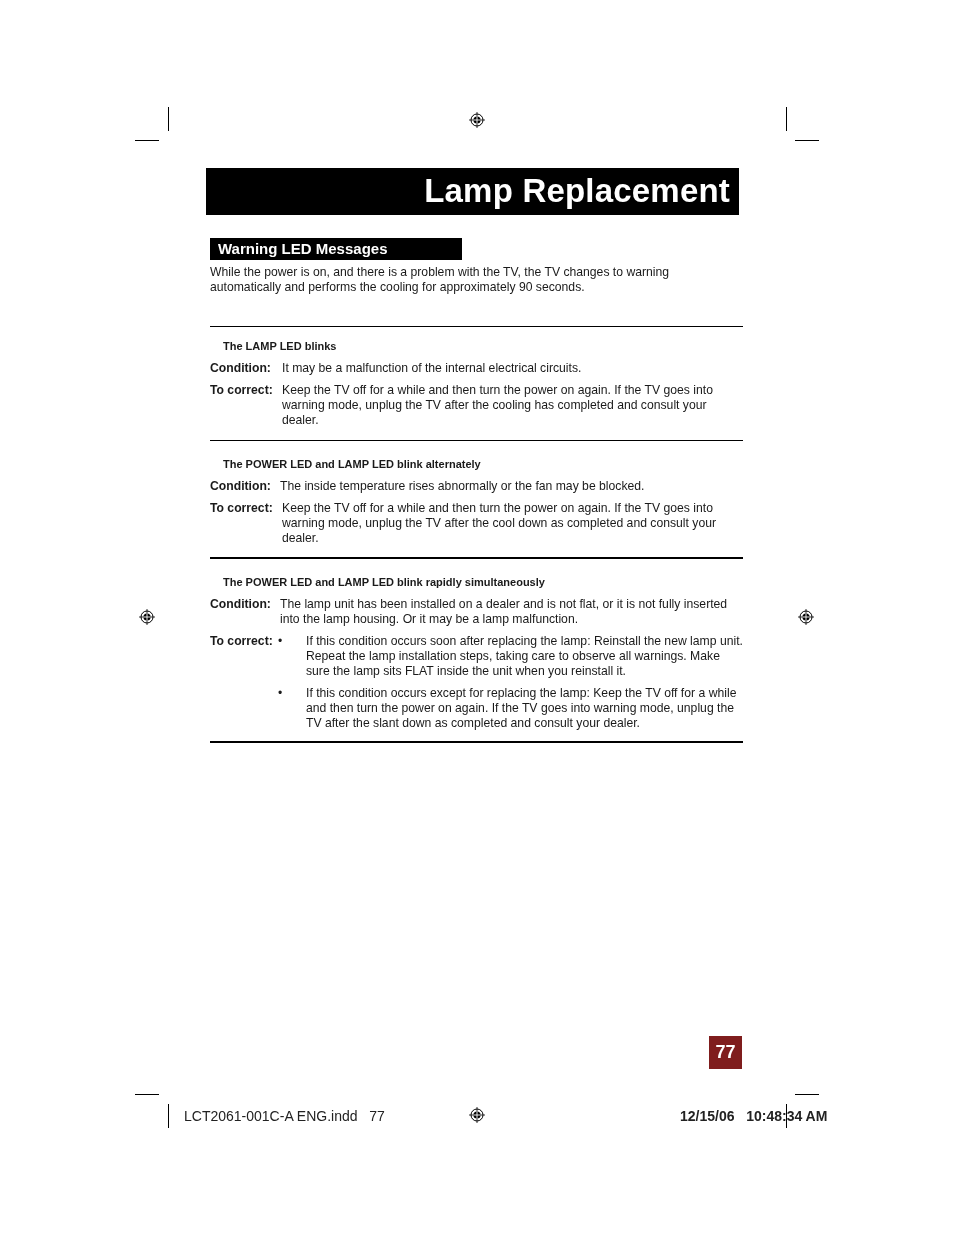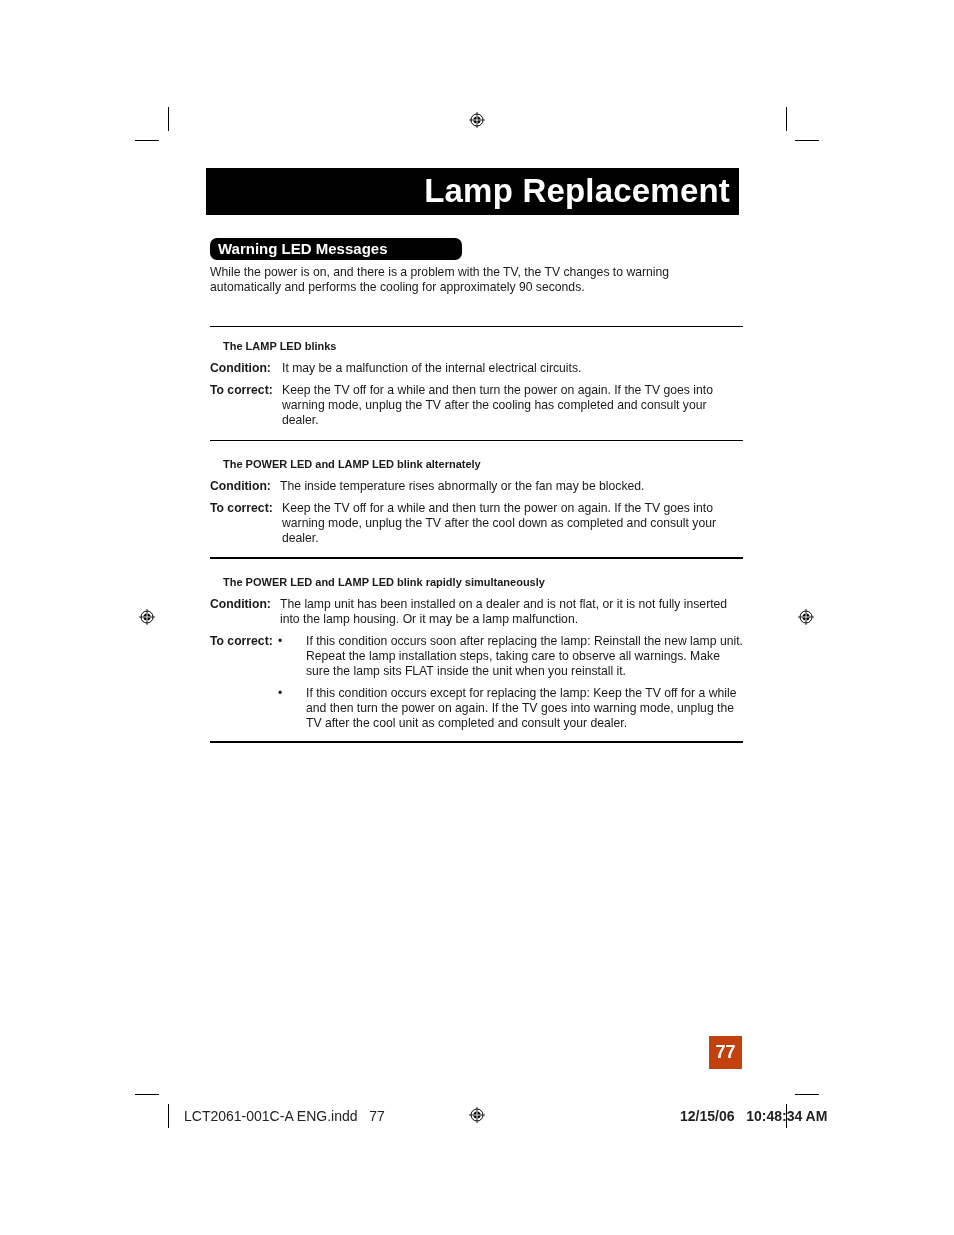--- a/index.html
+++ b/index.html
@@ -4,34 +4,34 @@
 <style>
   html, body { margin: 0; padding: 0; background: #ffffff; }
   body { width: 954px; height: 1235px; position: relative; overflow: hidden;
          font-family: "Liberation Sans", sans-serif; color: #1a1a1a; }
   .crop-v { position: absolute; width: 1px; background: #000; }
   .crop-h { position: absolute; height: 1px; background: #000; }
   .reg { position: absolute; width: 16px; height: 16px; }
   .title-bar { position: absolute; left: 206px; top: 168px; width: 533px; height: 47px; background: #000; }
   .title-bar h1 { margin: 0; position: absolute; right: 9px; top: 3px; color: #fff;
          font-size: 33px; font-weight: bold; letter-spacing: 0.2px; line-height: 40px; }
-  .section-bar { position: absolute; left: 210px; top: 238px; width: 252px; height: 22px; background: #000; border-radius: 7px; }
+  .section-bar { position: absolute; left: 210px; top: 238px; width: 252px; height: 22px; background: #000; }
   .section-bar span { position: absolute; left: 8px; top: 2px; color: #fff; font-size: 15px; font-weight: bold; line-height: 18px; }
   .intro { position: absolute; left: 210px; top: 265px; width: 520px; font-size: 12.2px; line-height: 15.2px; }
   .rule { position: absolute; left: 210px; width: 533px; background: #000; }
   .rule.thin { height: 1px; }
   .rule.thick { height: 2px; }
   .block-title { position: absolute; left: 223px; font-size: 11px; font-weight: bold; }
   .row { position: absolute; left: 210px; width: 535px; font-size: 12.2px; line-height: 15.2px; }
   .row .lbl { position: absolute; left: 0; top: 0; font-weight: bold; }
   .row .txt { display: block; }
   .bullet { position: absolute; font-size: 12.2px; line-height: 15.2px; }
   .bullet .dot { position: absolute; left: 0; top: 0; }
   .bullet .btxt { display: block; margin-left: 28px; }
-  .page-num { position: absolute; left: 709px; top: 1036px; width: 33px; height: 33px; background: #c2410c;
+  .page-num { position: absolute; left: 709px; top: 1036px; width: 33px; height: 33px; background: #7f1d1d;
               color: #fff; font-size: 18px; font-weight: bold; text-align: center; line-height: 33px; }
   .slug { position: absolute; font-size: 14px; color: #222; }
 </style>
 </head>
 <body>
 
 <div class="crop-v" style="left:168px; top:107px; height:24px;"></div>
 <div class="crop-h" style="left:135px; top:140px; width:24px;"></div>
 <div class="crop-v" style="left:786px; top:107px; height:24px;"></div>
 <div class="crop-h" style="left:795px; top:140px; width:24px;"></div>
@@ -135,21 +135,21 @@
 <div class="bullet" style="left:278px; top:634px; width:470px;">
   <span class="dot">•</span>
   <span class="btxt">If this condition occurs soon after replacing the lamp: Reinstall the new lamp unit.</span>
   <span class="btxt">Repeat the lamp installation steps, taking care to observe all warnings.  Make</span>
   <span class="btxt">sure the lamp sits FLAT inside the unit when you reinstall it.</span>
 </div>
 <div class="bullet" style="left:278px; top:686px; width:470px;">
   <span class="dot">•</span>
   <span class="btxt">If this condition occurs except for replacing the lamp: Keep the TV off for a while</span>
   <span class="btxt">and then turn the power on again.  If the TV goes into warning mode, unplug the</span>
-  <span class="btxt">TV after the cool unit as completed and consult your dealer.</span>
+  <span class="btxt">TV after the slant down as completed and consult your dealer.</span>
 </div>
 
 <div class="rule thick" style="top:741px;"></div>
 
 <div class="page-num">77</div>
 
 <div class="slug" style="left:184px; top:1108px; white-space:pre;">LCT2061-001C-A ENG.indd   77</div>
 <div class="slug" style="left:680px; top:1108px; white-space:pre;font-weight:bold;">12/15/06   10:48:34 AM</div>
 
 </body></html>

